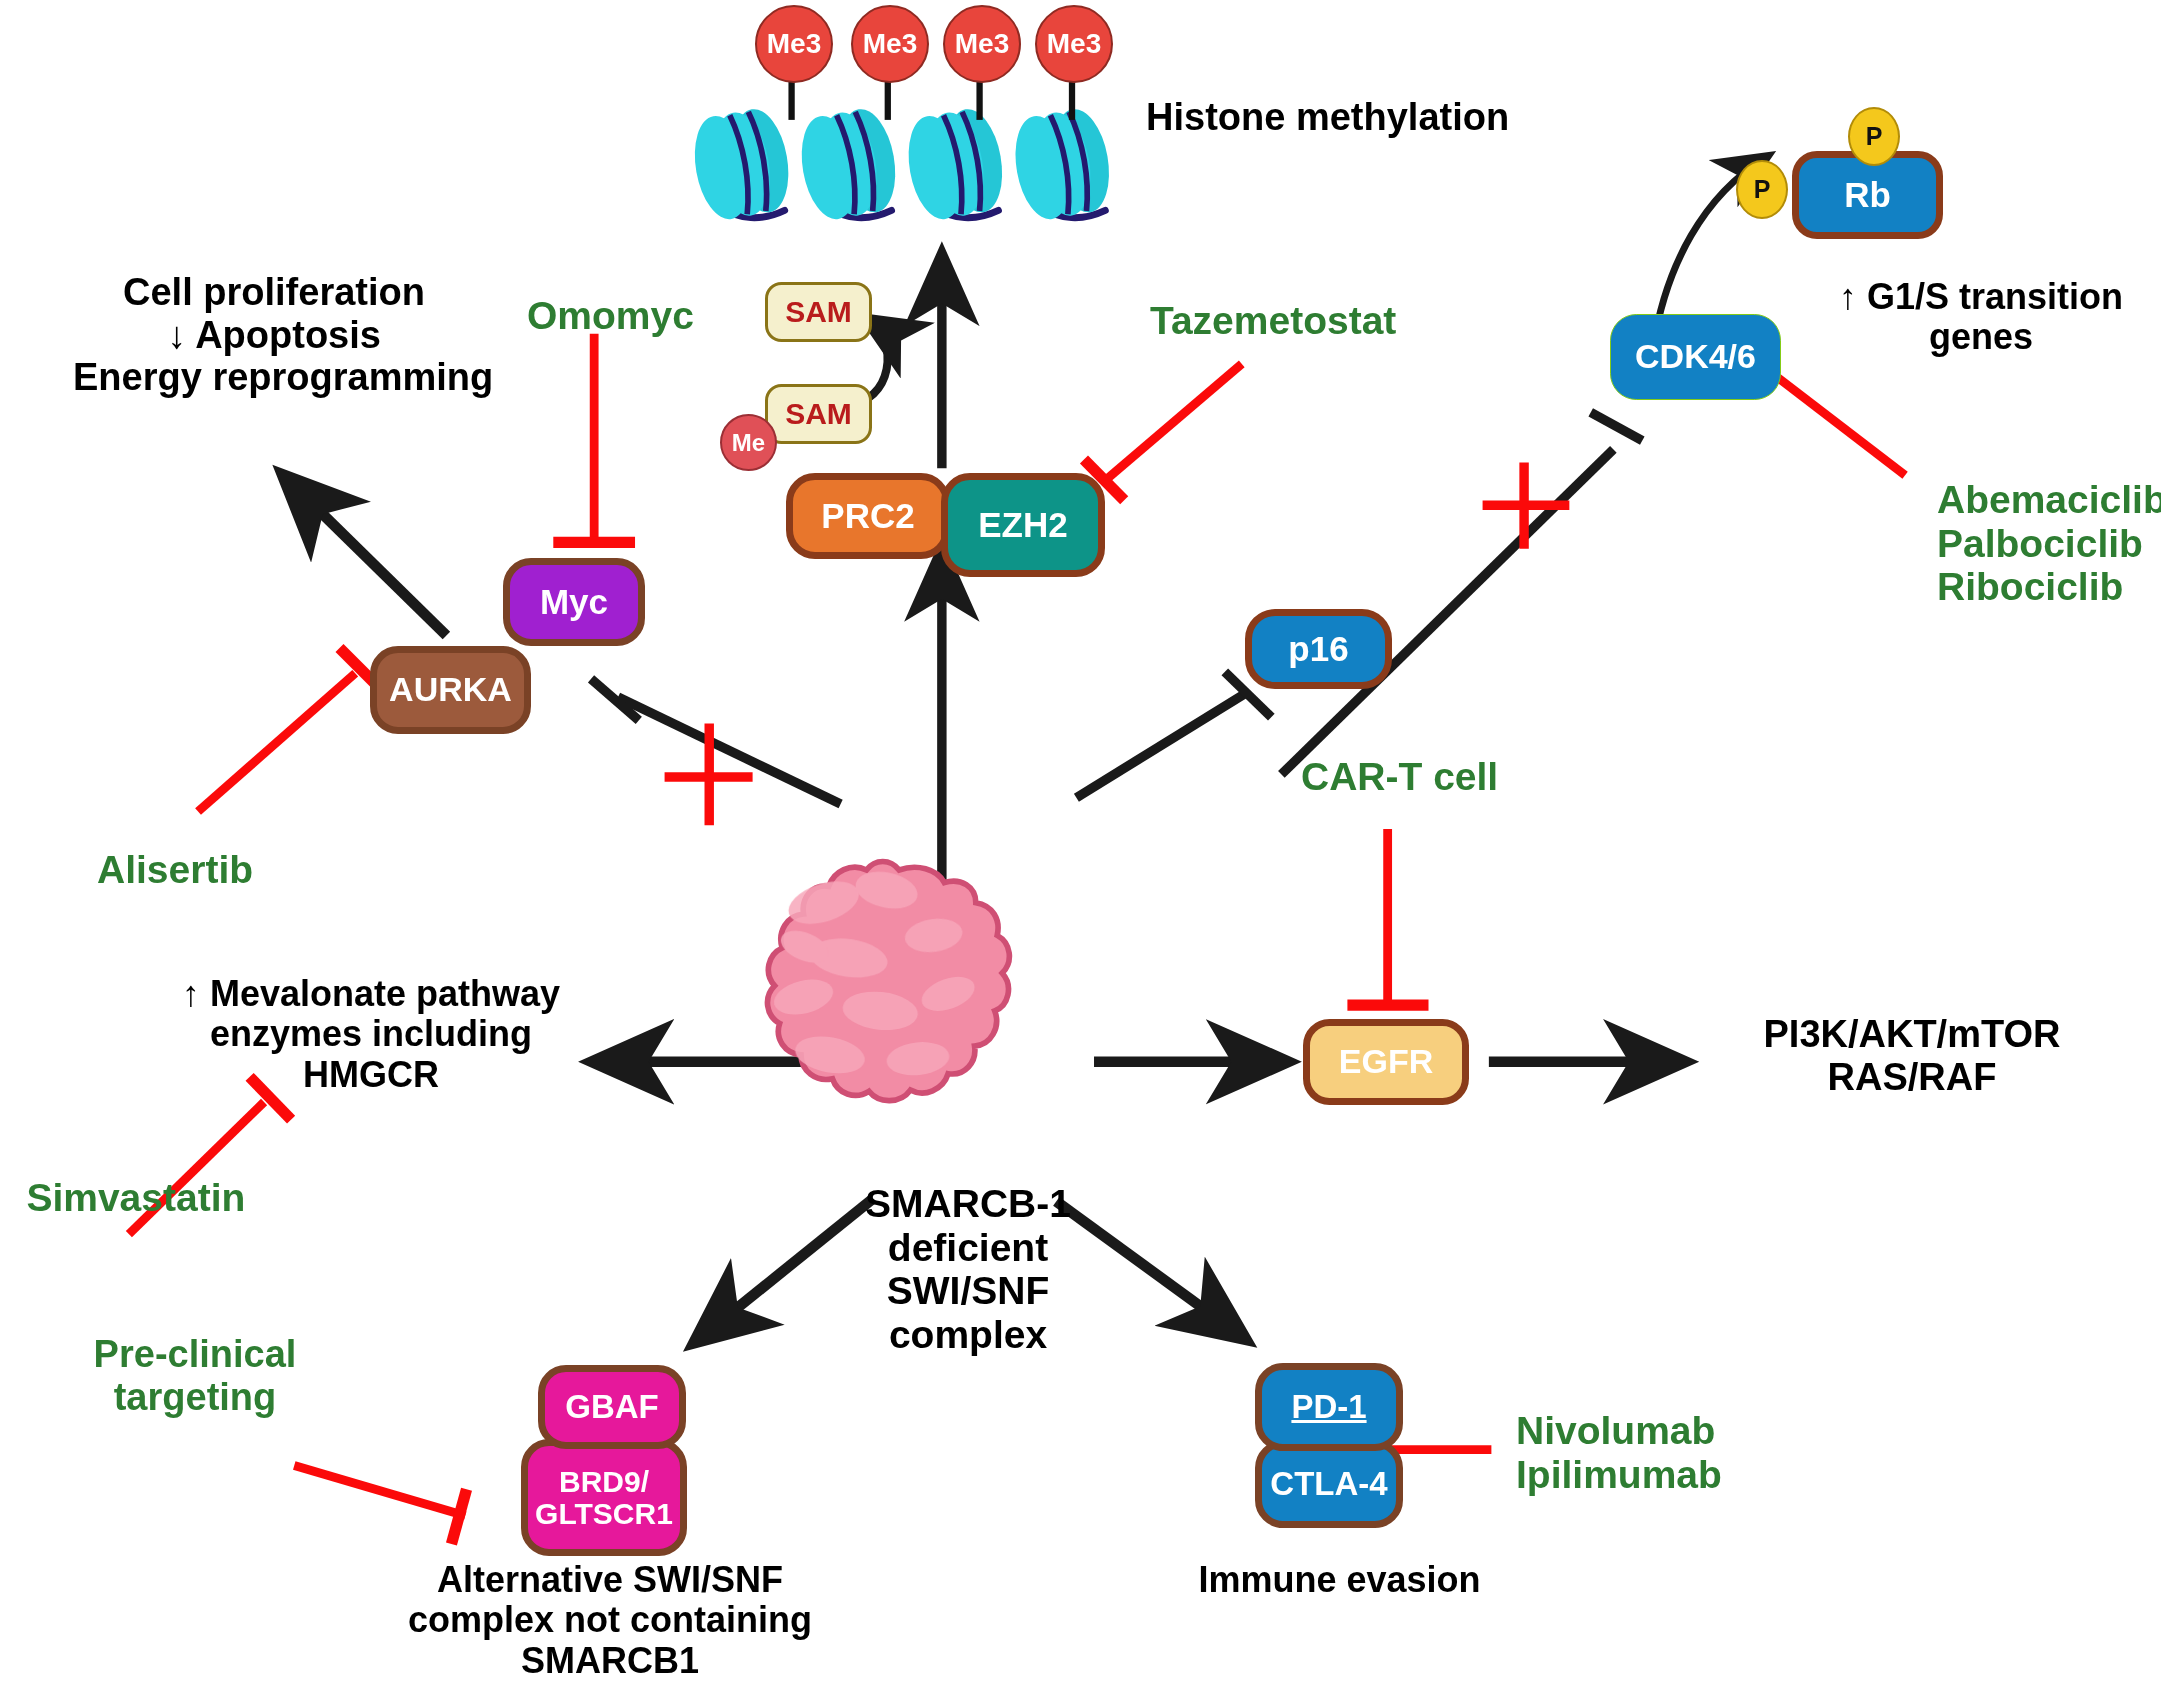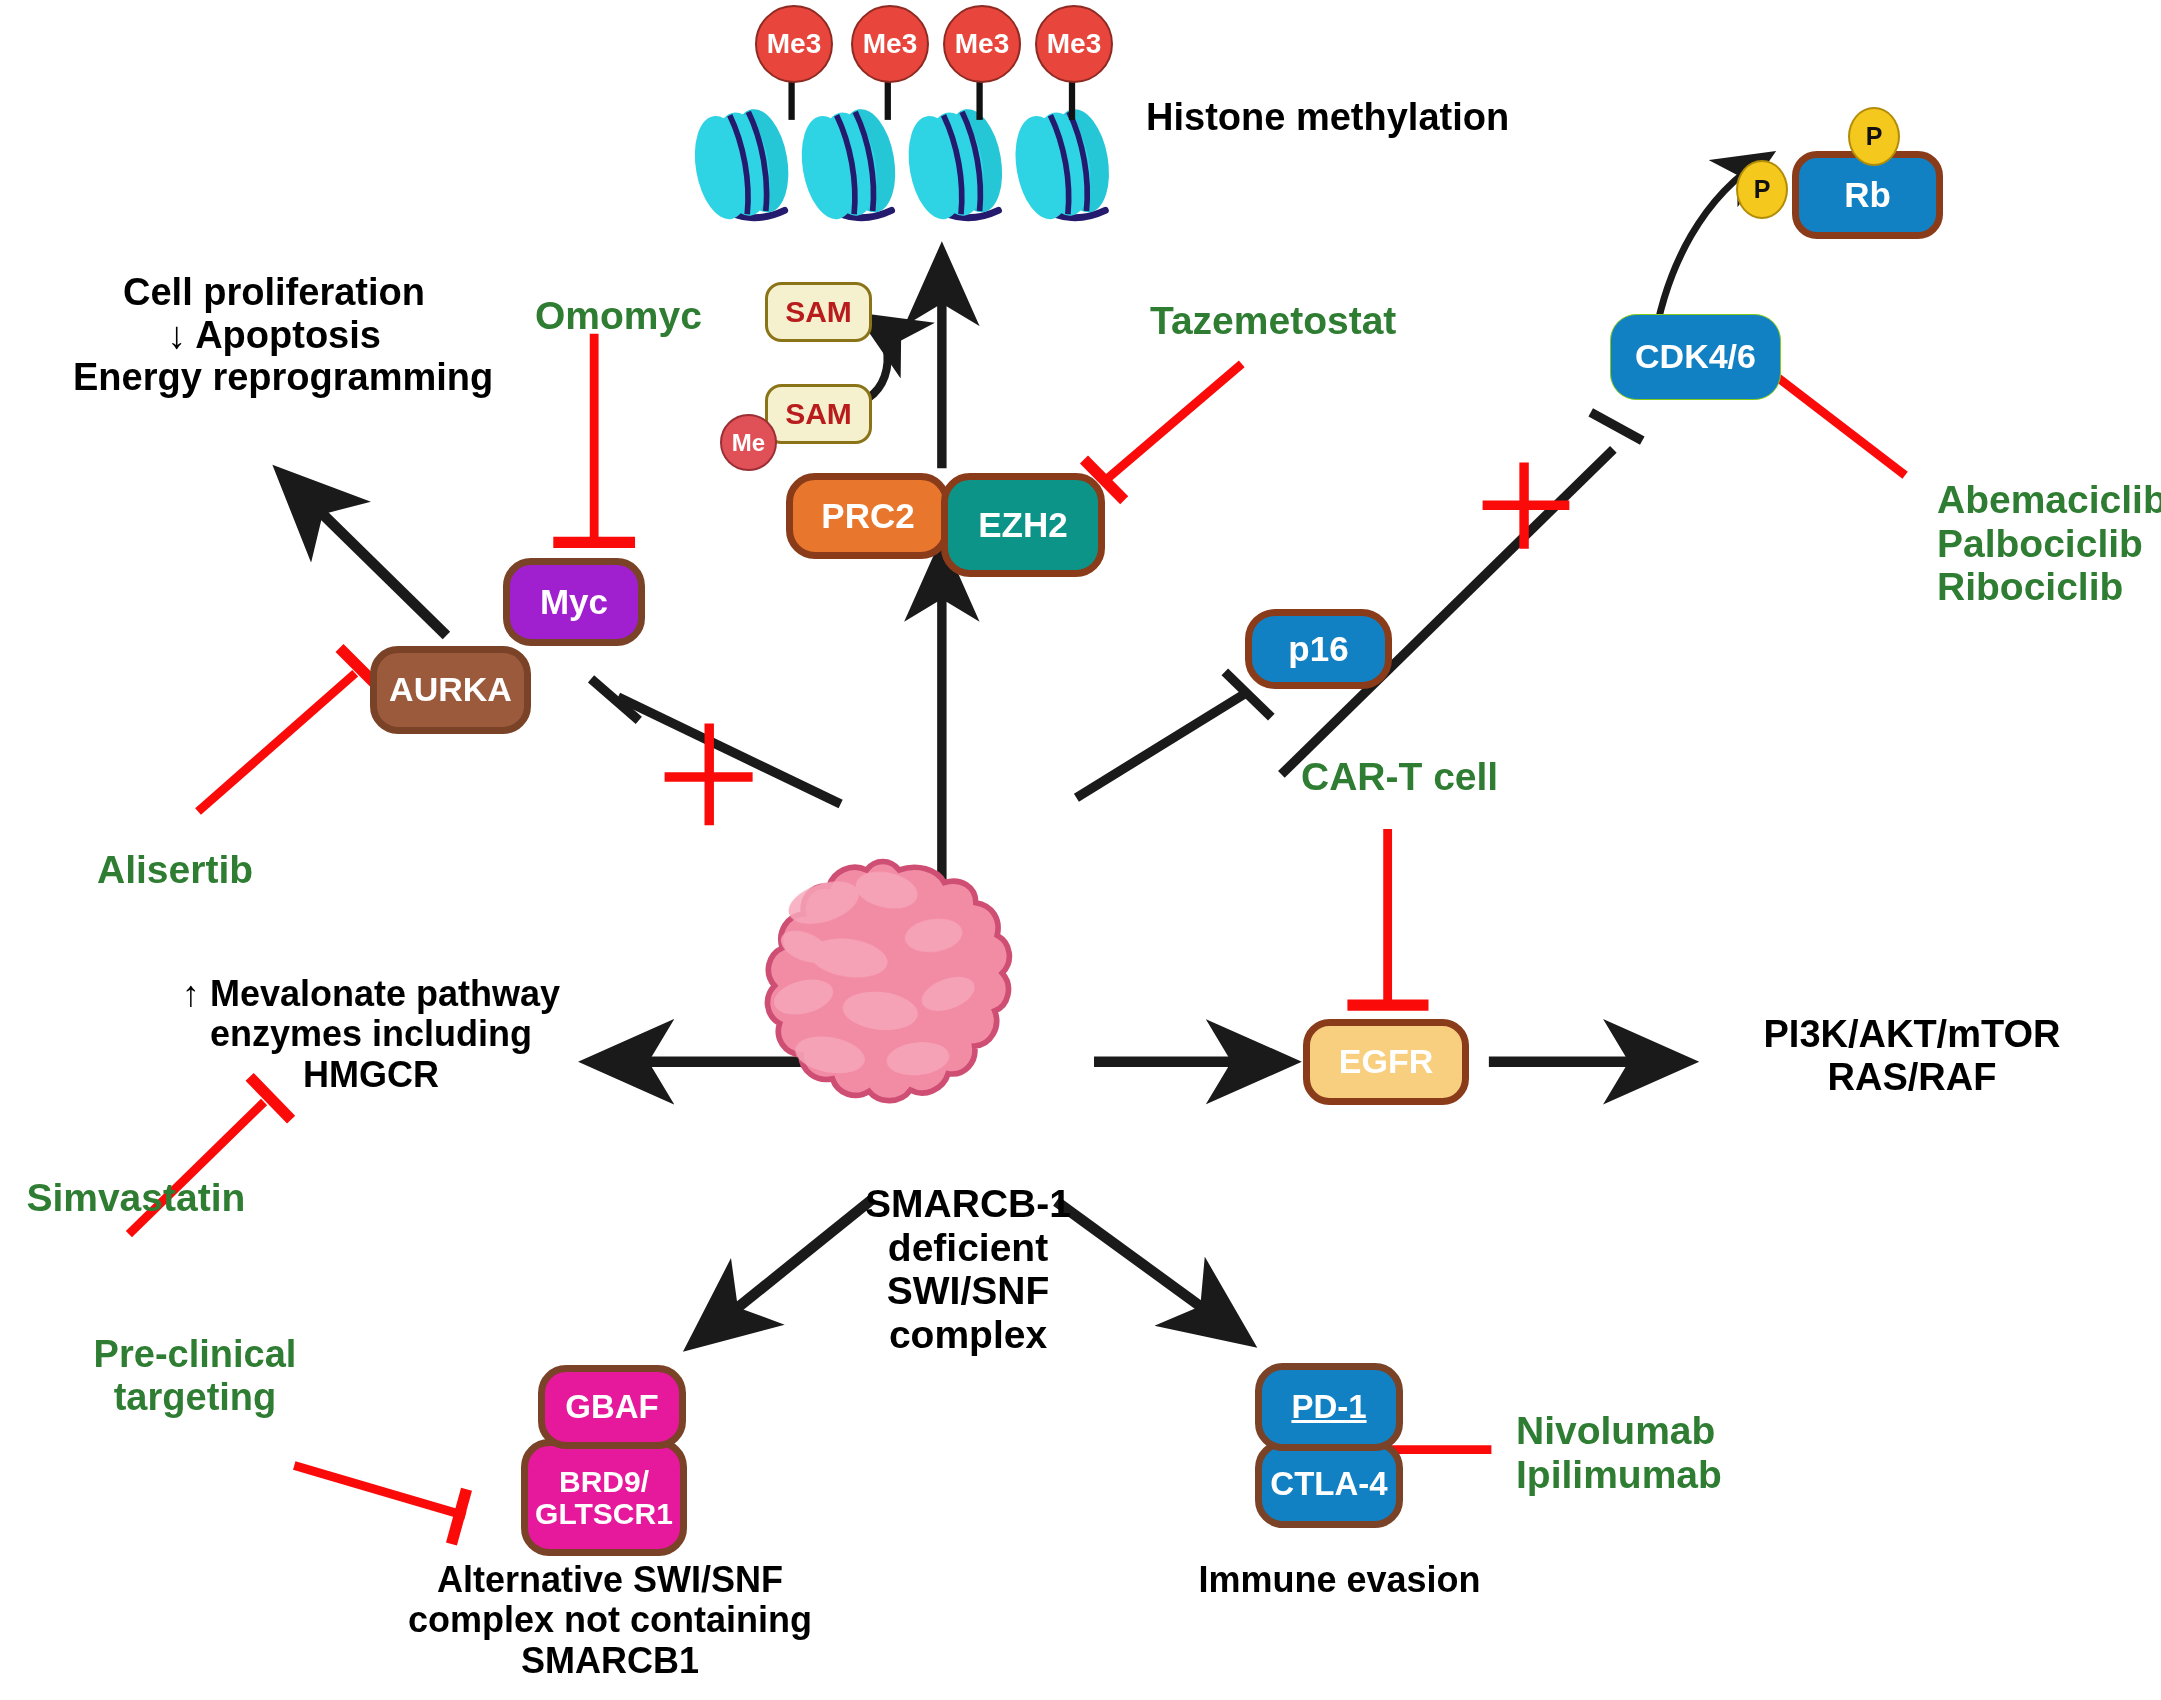--- a/index.html
+++ b/index.html
@@ -237,35 +237,37 @@
 
   <div class="lbl blk" style="left:836px;top:1182px;width:264px;text-align:center;font-size:39px;">SMARCB-1
 deficient
 SWI/SNF
 complex</div>
 
   <div class="lbl blk" style="left:73px;top:271px;width:402px;text-align:center;font-size:38px;">Cell proliferation
 ↓ Apoptosis
 Energy reprogramming</div>
 
+  <div class="lbl blk" style="left:1811px;top:277px;width:340px;text-align:center;font-size:36px;">↑ G1/S transition
+genes</div>
 
   <div class="lbl blk" style="left:151px;top:974px;width:440px;text-align:center;font-size:36px;">↑ Mevalonate pathway
 enzymes including
 HMGCR</div>
 
   <div class="lbl blk" style="left:1698px;top:1013px;width:428px;text-align:center;font-size:38px;">PI3K/AKT/mTOR
 RAS/RAF</div>
 
   <div class="lbl blk" style="left:371px;top:1560px;width:478px;text-align:center;font-size:36px;">Alternative SWI/SNF
 complex not containing
 SMARCB1</div>
 
   <div class="lbl blk" style="left:1176px;top:1560px;width:327px;text-align:center;font-size:36px;">Immune evasion</div>
 
-  <div class="lbl grn" style="left:527px;top:294px;font-size:39px;margin-left:8px;">Omomyc</div>
+  <div class="lbl grn" style="left:527px;top:294px;font-size:39px;">Omomyc</div>
 
   <div class="lbl grn" style="left:1150px;top:299px;font-size:39px;">Tazemetostat</div>
 
   <div class="lbl grn" style="left:97px;top:848px;font-size:39px;">Alisertib</div>
 
   <div class="lbl grn" style="left:26.4px;top:1176px;font-size:39px;">Simvastatin</div>
 
   <div class="lbl grn" style="left:69px;top:1333px;width:252px;text-align:center;font-size:38px;">Pre-clinical
 targeting</div>
 

